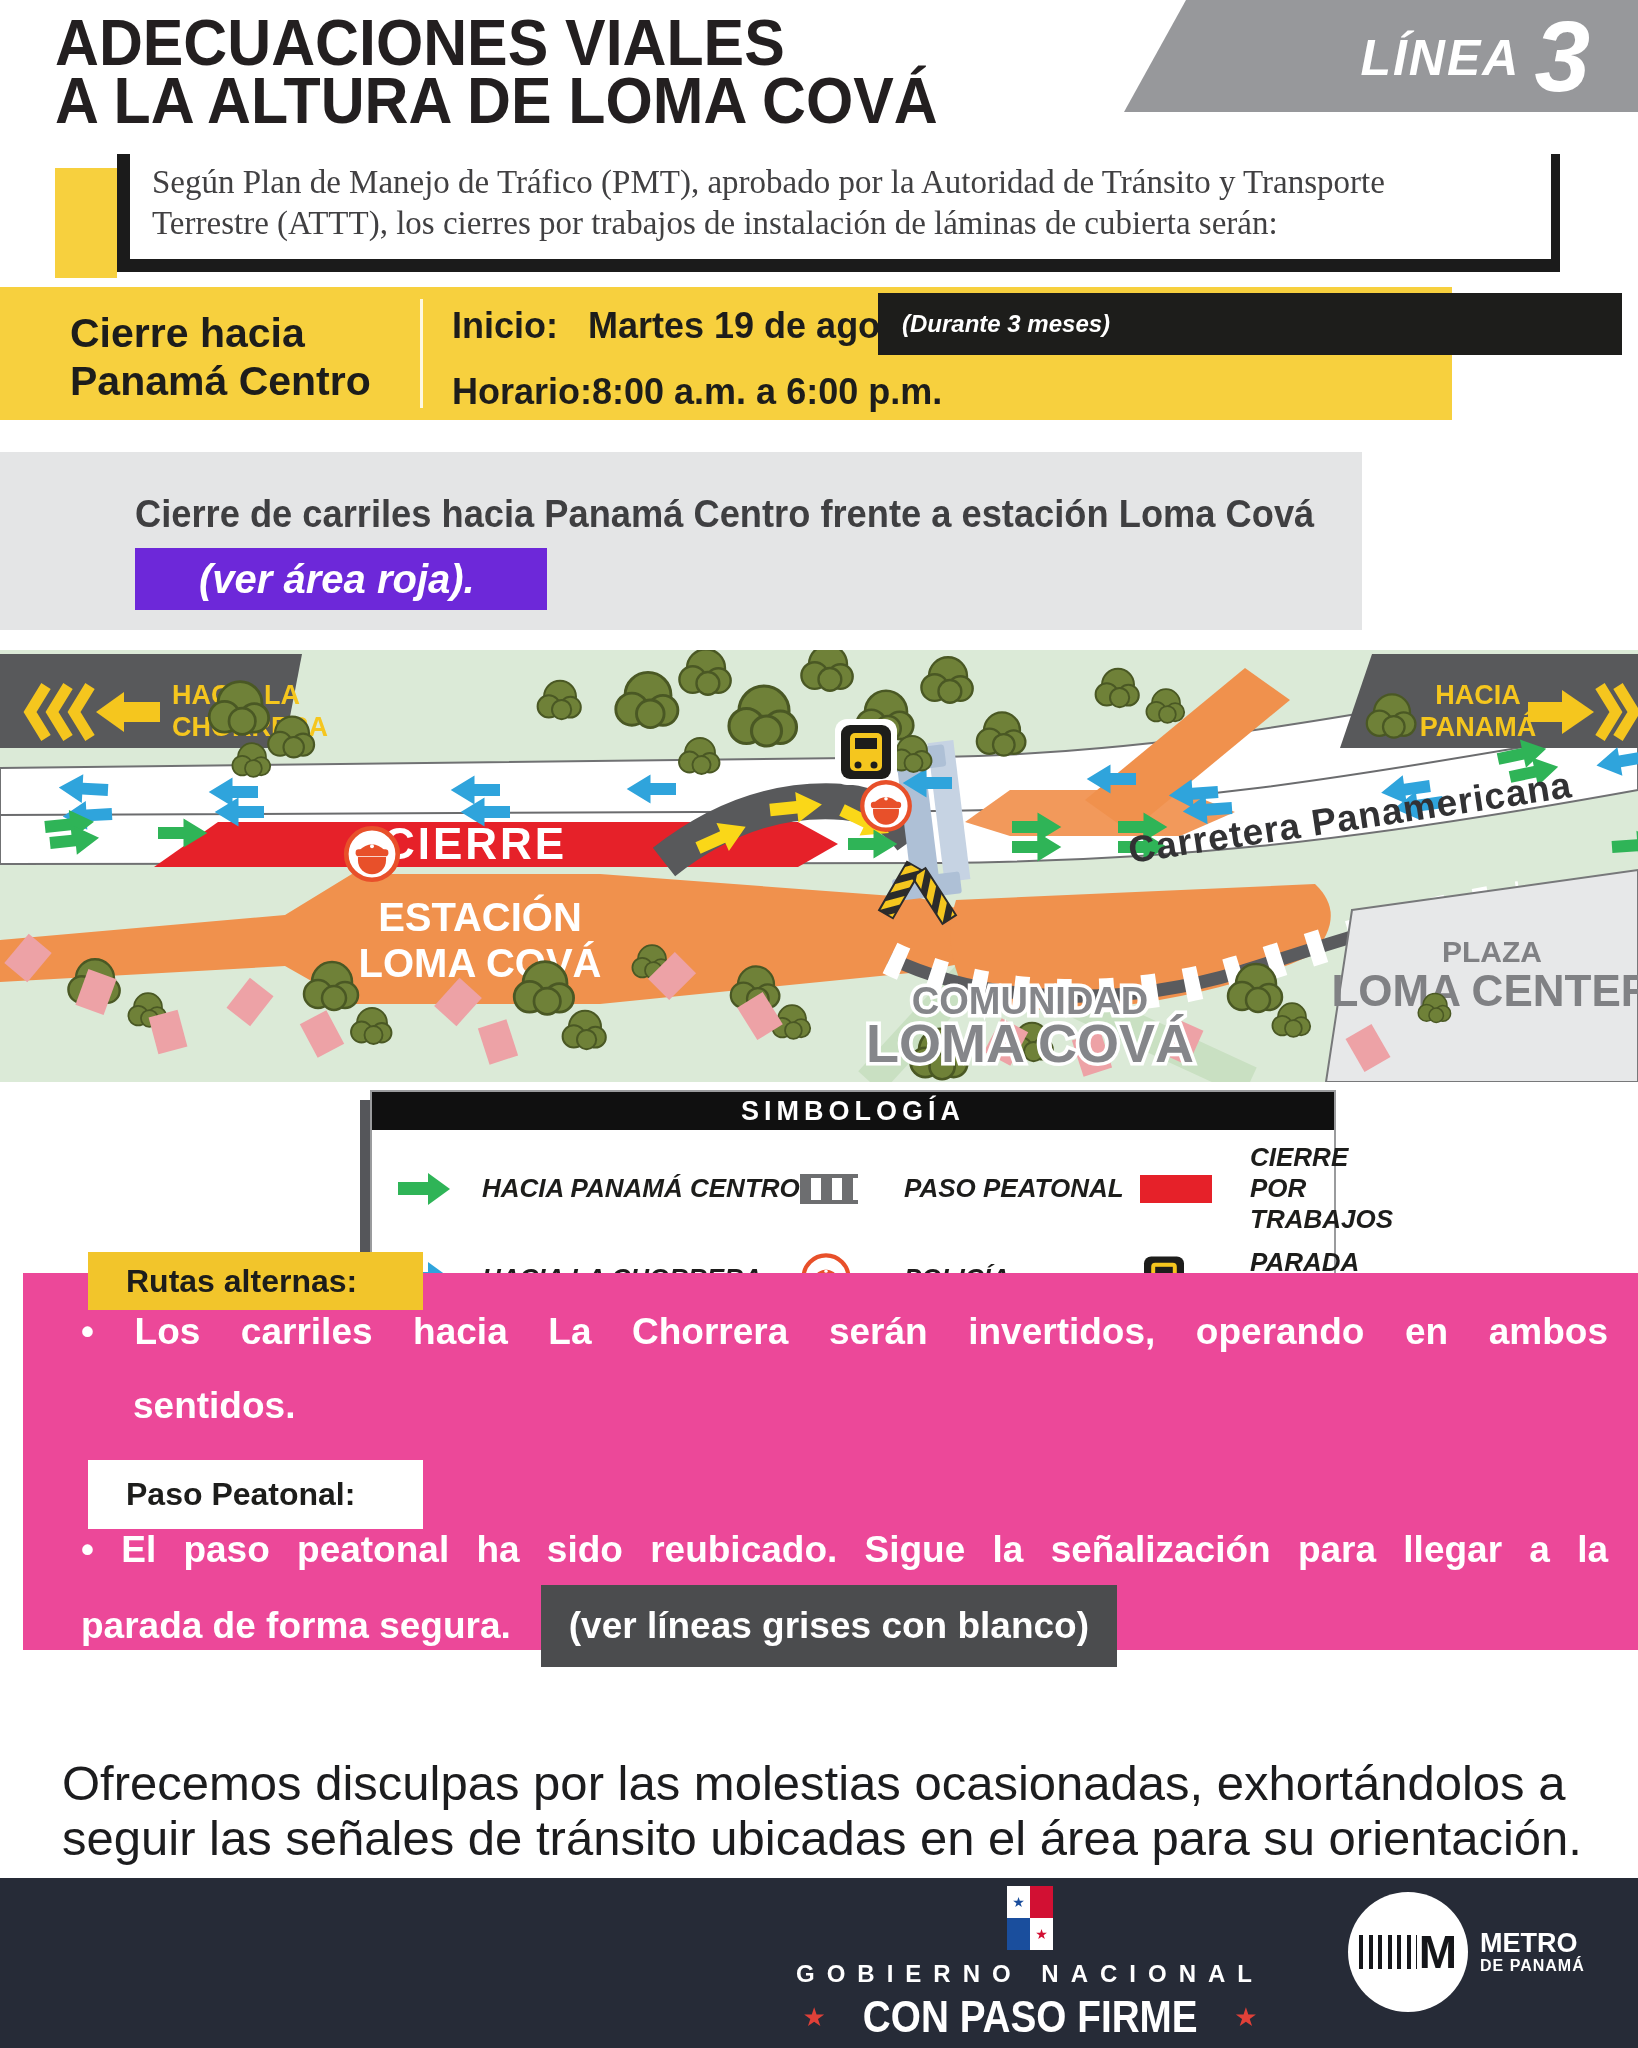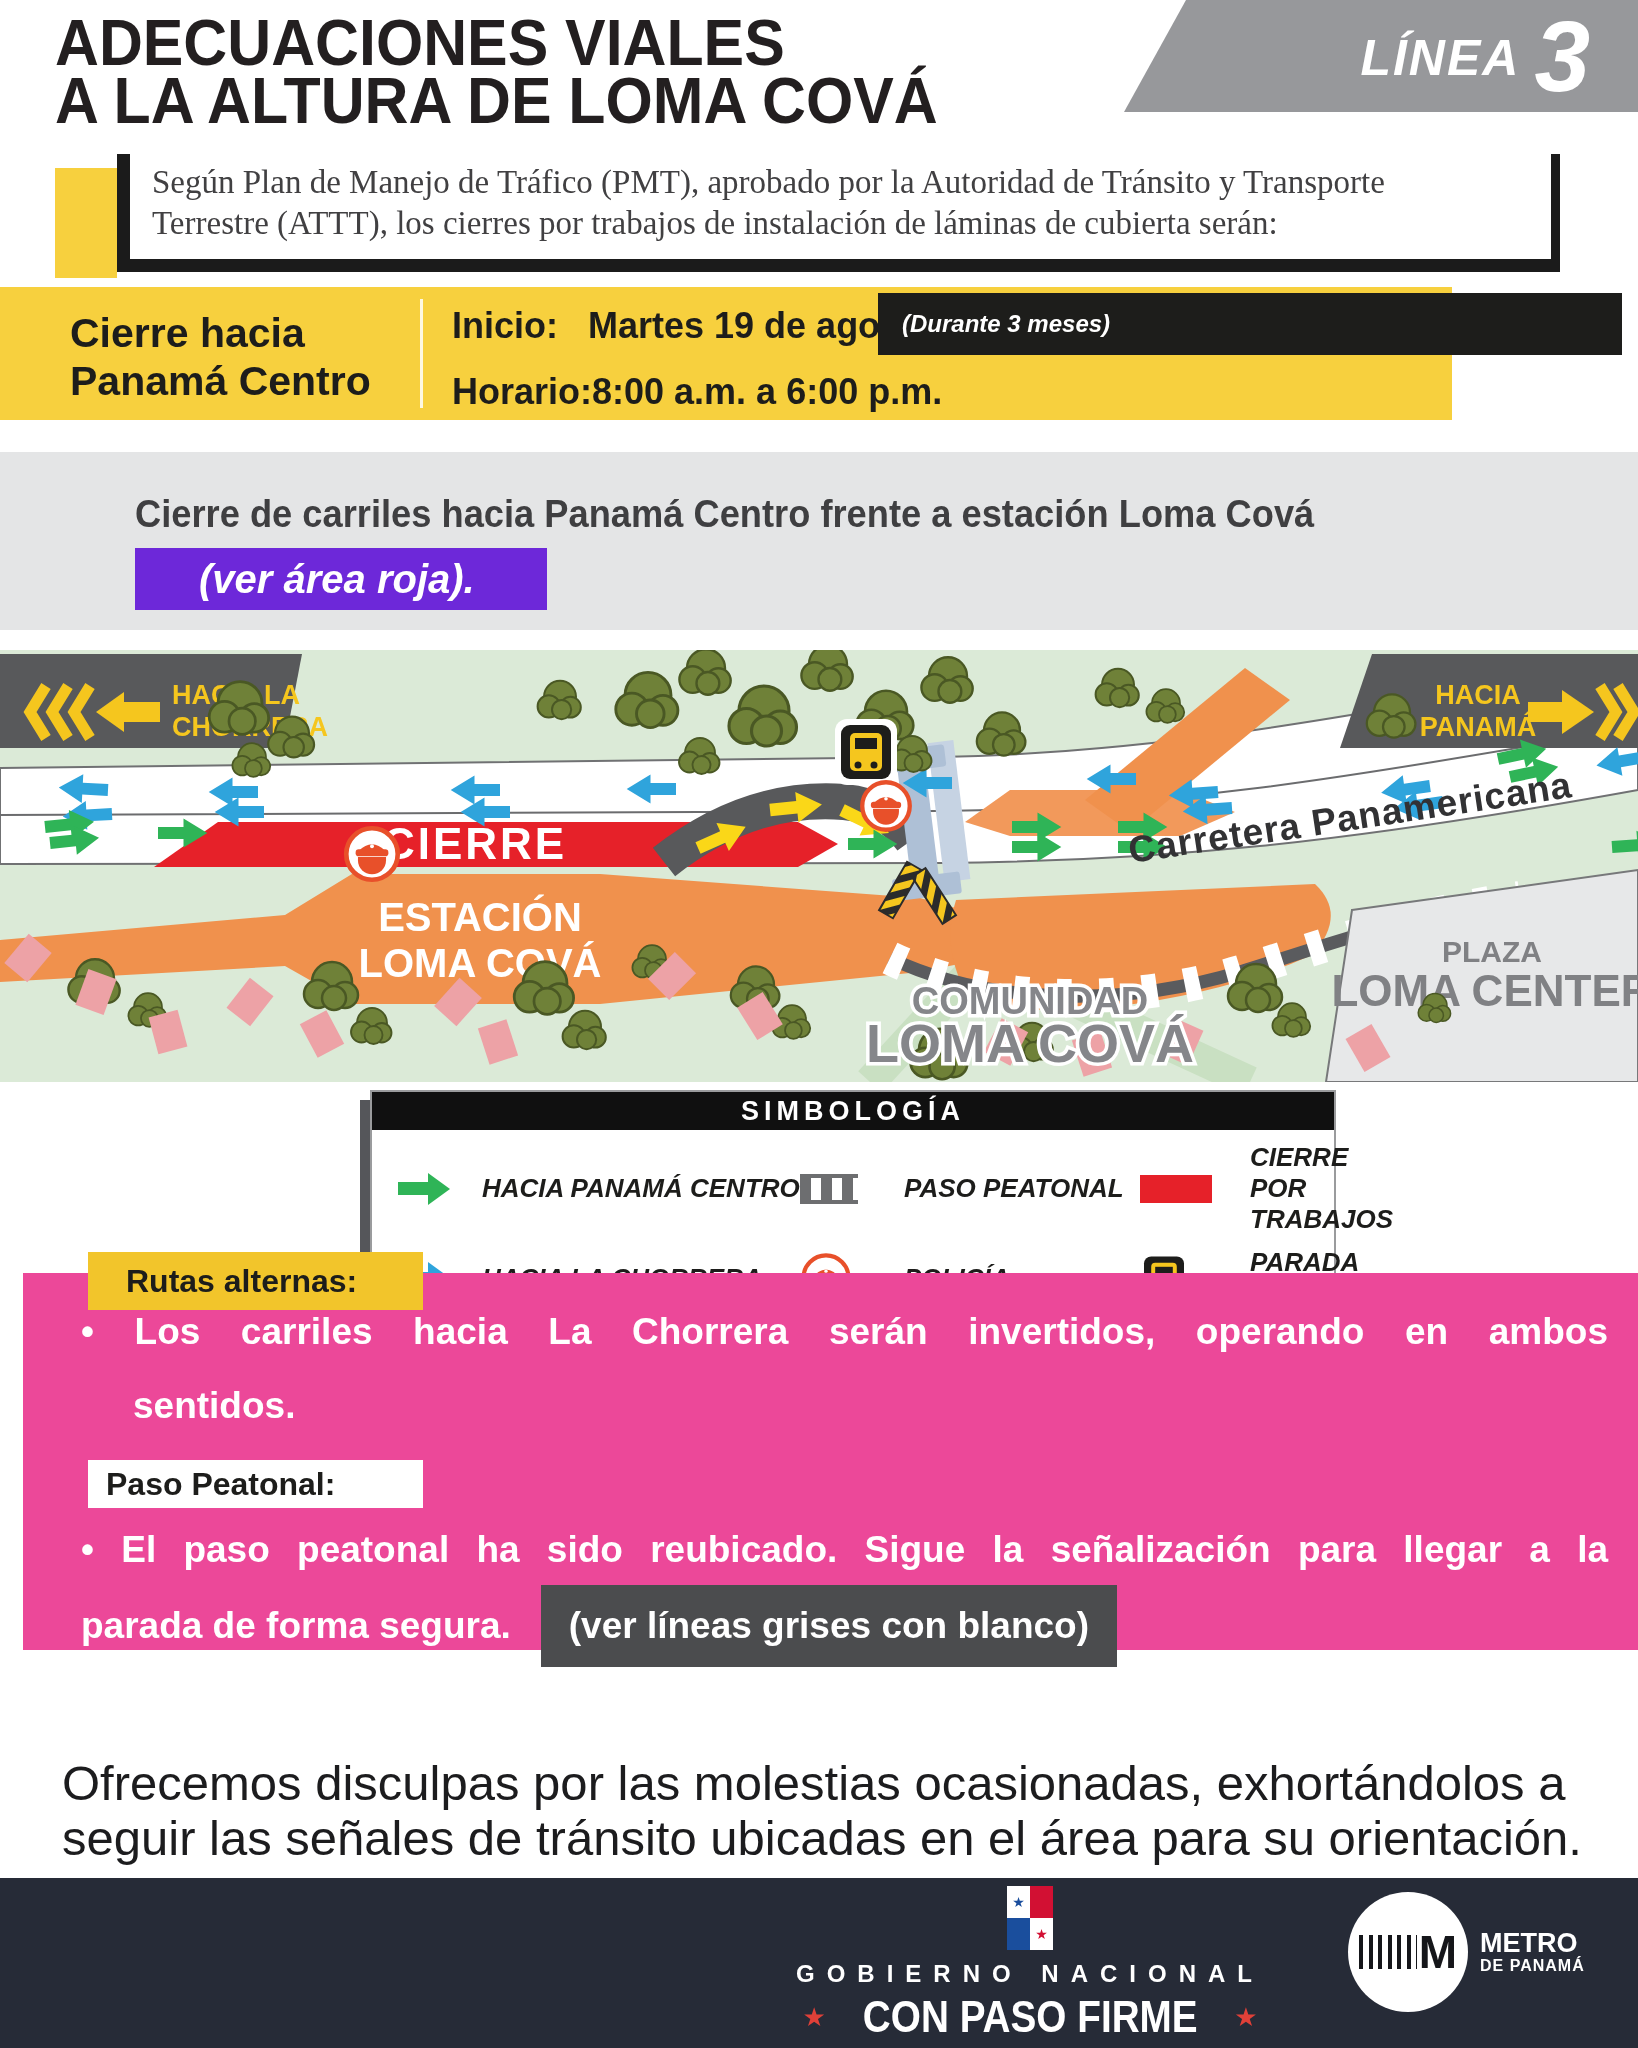--- a/index.html
+++ b/index.html
@@ -28,21 +28,21 @@
   .closure-title{position:absolute;left:70px;top:22px;font-size:41px;line-height:48px;font-weight:bold;color:#1d1d1b;}
   .banner-divider{position:absolute;left:420px;top:12px;width:3px;height:109px;background:rgba(255,255,255,.85);}
   .inicio-row{position:absolute;left:452px;top:18px;font-size:36px;font-weight:bold;color:#1d1d1b;}
   .inicio-row .val{margin-left:30px;}
   .duration-chip{position:absolute;left:878px;top:6px;width:744px;height:62px;background:#1d1d1b;color:#fff;
                  display:flex;align-items:center;padding-left:24px;box-sizing:border-box;
                  font-size:24px;font-weight:bold;font-style:italic;}
   .horario-row{position:absolute;left:452px;top:84px;font-size:36px;font-weight:bold;color:#1d1d1b;}
 
   
-  .info-band{position:absolute;left:0;top:452px;width:1638px;height:178px;background:#E4E5E6;}
+  .info-band{position:absolute;left:0;top:452px;width:1362px;height:178px;background:#E4E5E6;}
   .info-heading{position:absolute;left:135px;top:40px;font-size:39px;font-weight:bold;color:#3f3f41;
                 transform:scaleX(.93);transform-origin:left top;white-space:nowrap;}
   .info-chip{position:absolute;left:135px;top:96px;width:412px;height:62px;background:#6d28d9;color:#fff;
              display:flex;align-items:center;padding-left:64px;box-sizing:border-box;
              font-size:40px;font-weight:bold;font-style:italic;}
 
   
   .map{position:absolute;left:0;top:650px;width:1638px;height:432px;}
 
   
@@ -60,21 +60,21 @@
   .leg-arrow.green{background:#2FB457}.leg-arrow.green::after{border-left:22px solid #2FB457;}
   .leg-arrow.blue{background:#2FA4DC}.leg-arrow.blue::after{border-left:22px solid #2FA4DC;}
   .leg-cross{width:58px;height:30px;box-sizing:border-box;border-top:4px solid #6d6e70;border-bottom:4px solid #6d6e70;
              background:repeating-linear-gradient(90deg,#6d6e70 0 11px,#ffffff 11px 21px);}
   .leg-red{width:72px;height:28px;background:#E62129;}
 
   
   .rutas{position:absolute;left:0;top:1273px;width:1638px;height:377px;background:#ec4899;margin-left:23px;}
   .chip{position:absolute;display:flex;align-items:center;font-weight:bold;font-size:32px;color:#1d1d1b;}
   .chip-yellow{left:65px;top:-21px;width:335px;height:58px;background:#F2C52B;padding-left:38px;box-sizing:border-box;}
-  .chip-white{left:65px;top:187px;width:335px;height:48px;background:#ffffff;padding-left:18px;box-sizing:border-box;}
+  .chip-white{left:65px;top:187px;width:335px;height:69px;background:#ffffff;padding-left:38px;box-sizing:border-box;}
   .bullet{position:absolute;left:58px;right:53px;color:#fff;font-weight:bold;font-size:37px;line-height:74px;}
   .bullet-1{top:22px;}
   .bullet-2{top:242px;line-height:70px;}
   .jline{text-align:justify;text-align-last:justify;}
   .b1-l2{margin-left:52px;}
   .chip-dark{display:inline-block;background:#4B4C4E;padding:6px 28px;margin-left:30px;}
 
   
   .apology{position:absolute;left:62px;top:1756px;font-size:49px;line-height:55px;color:#1c1c1e;}
 

